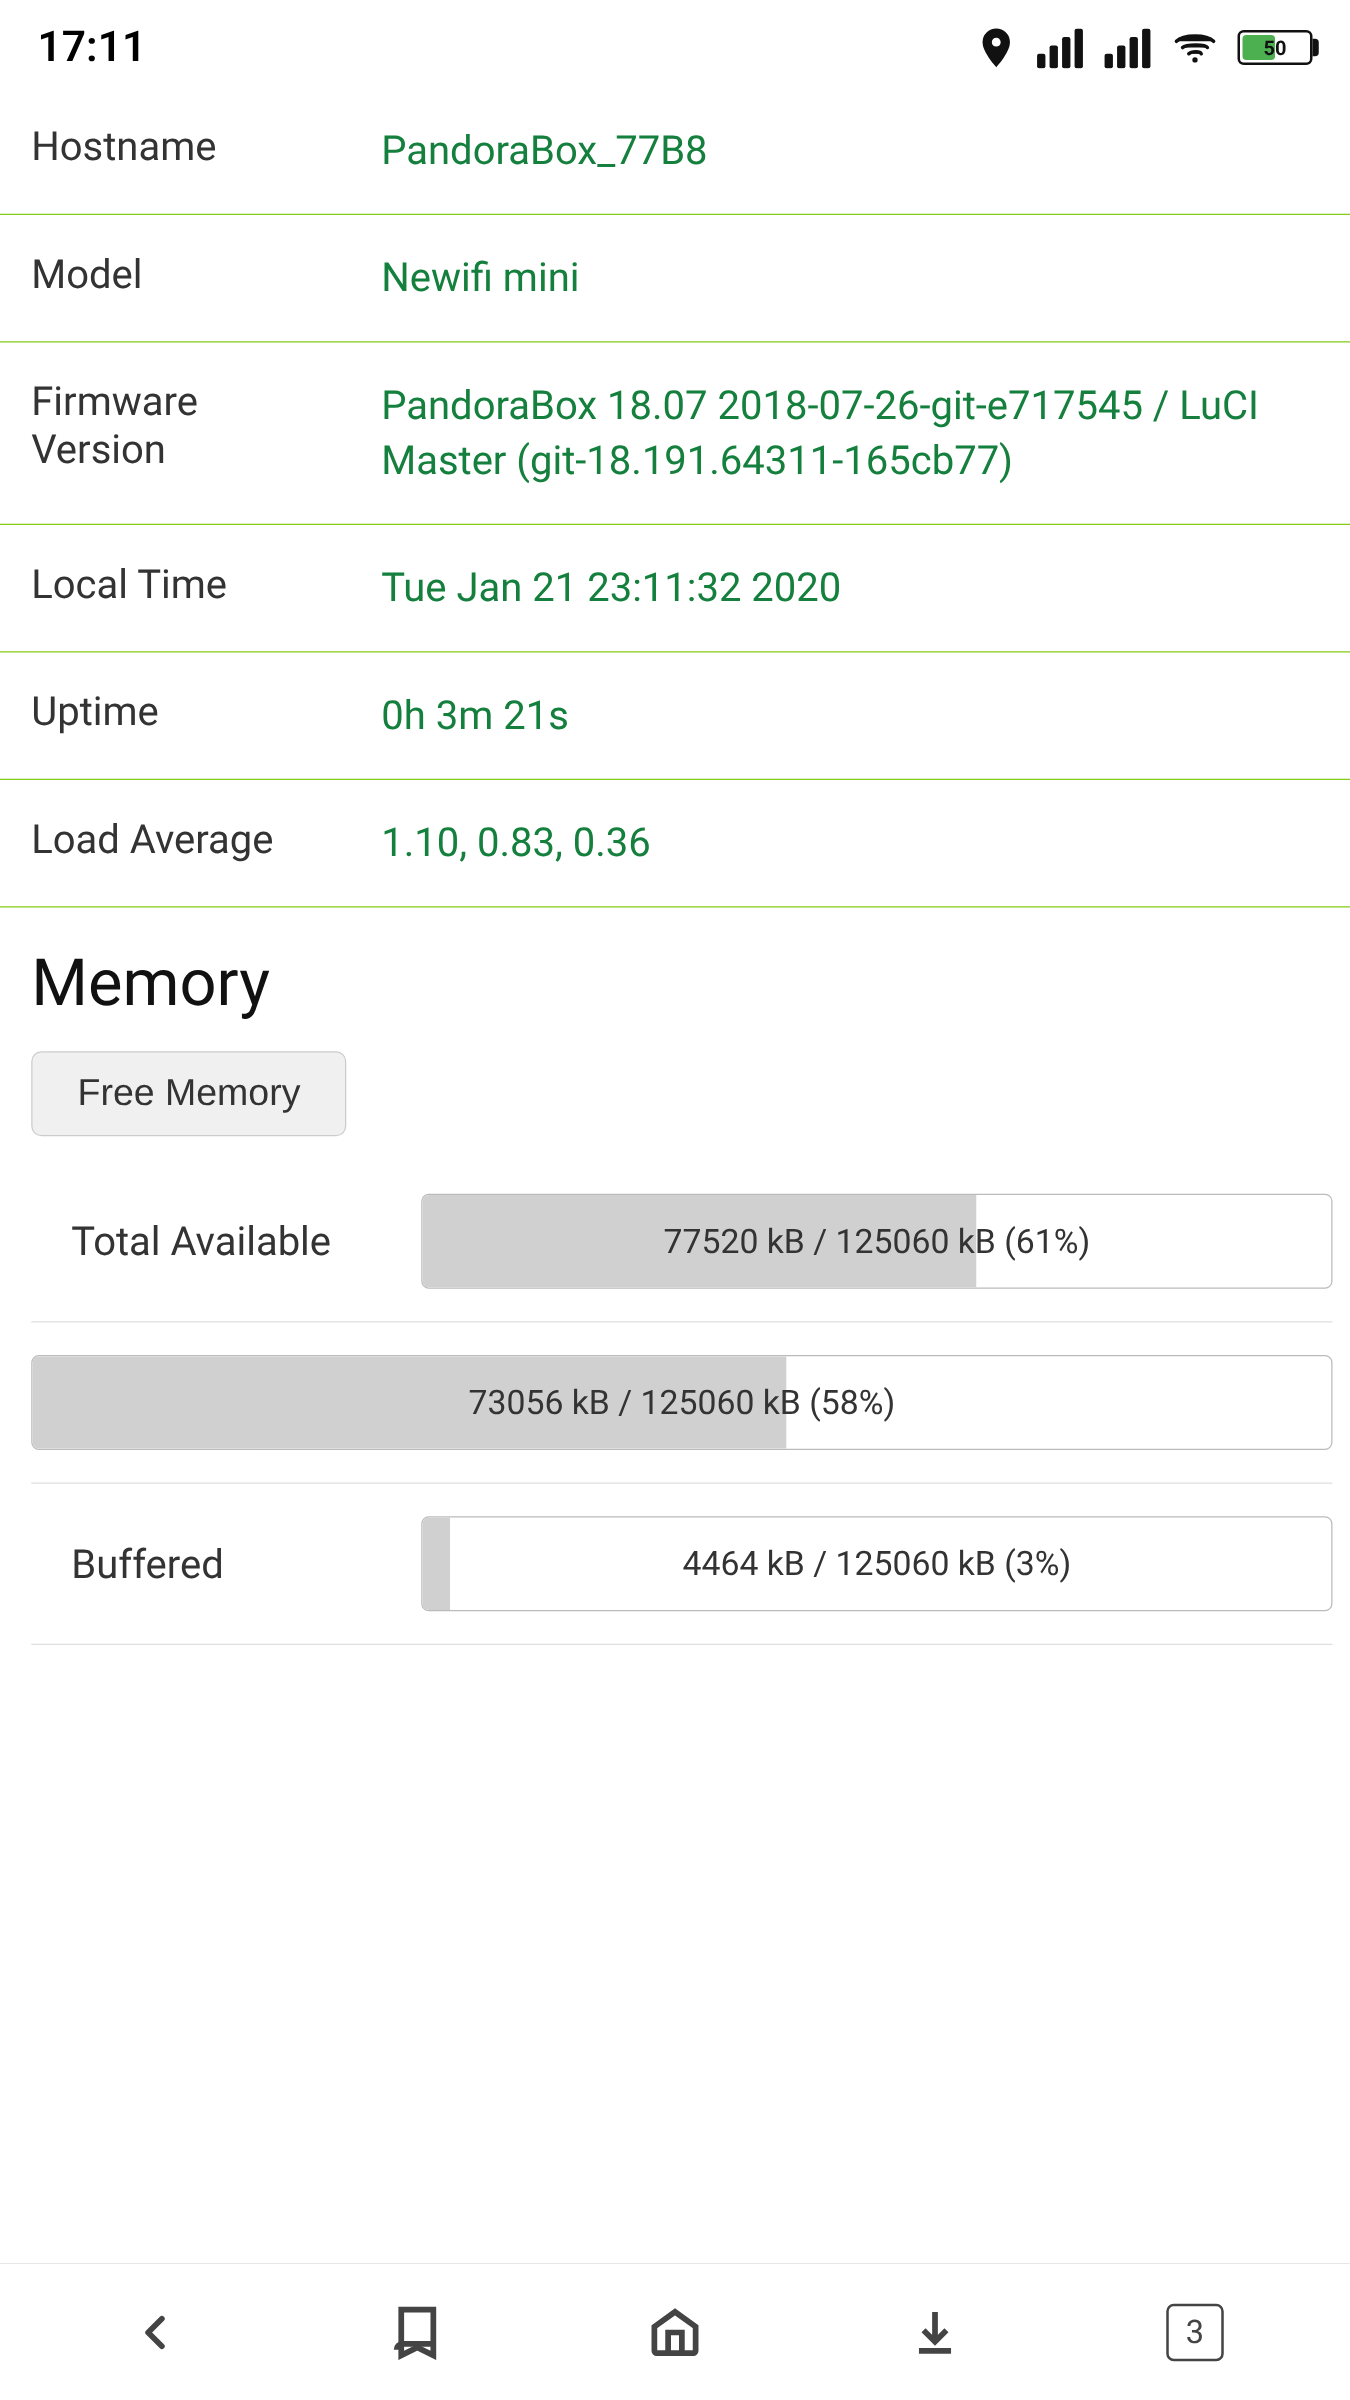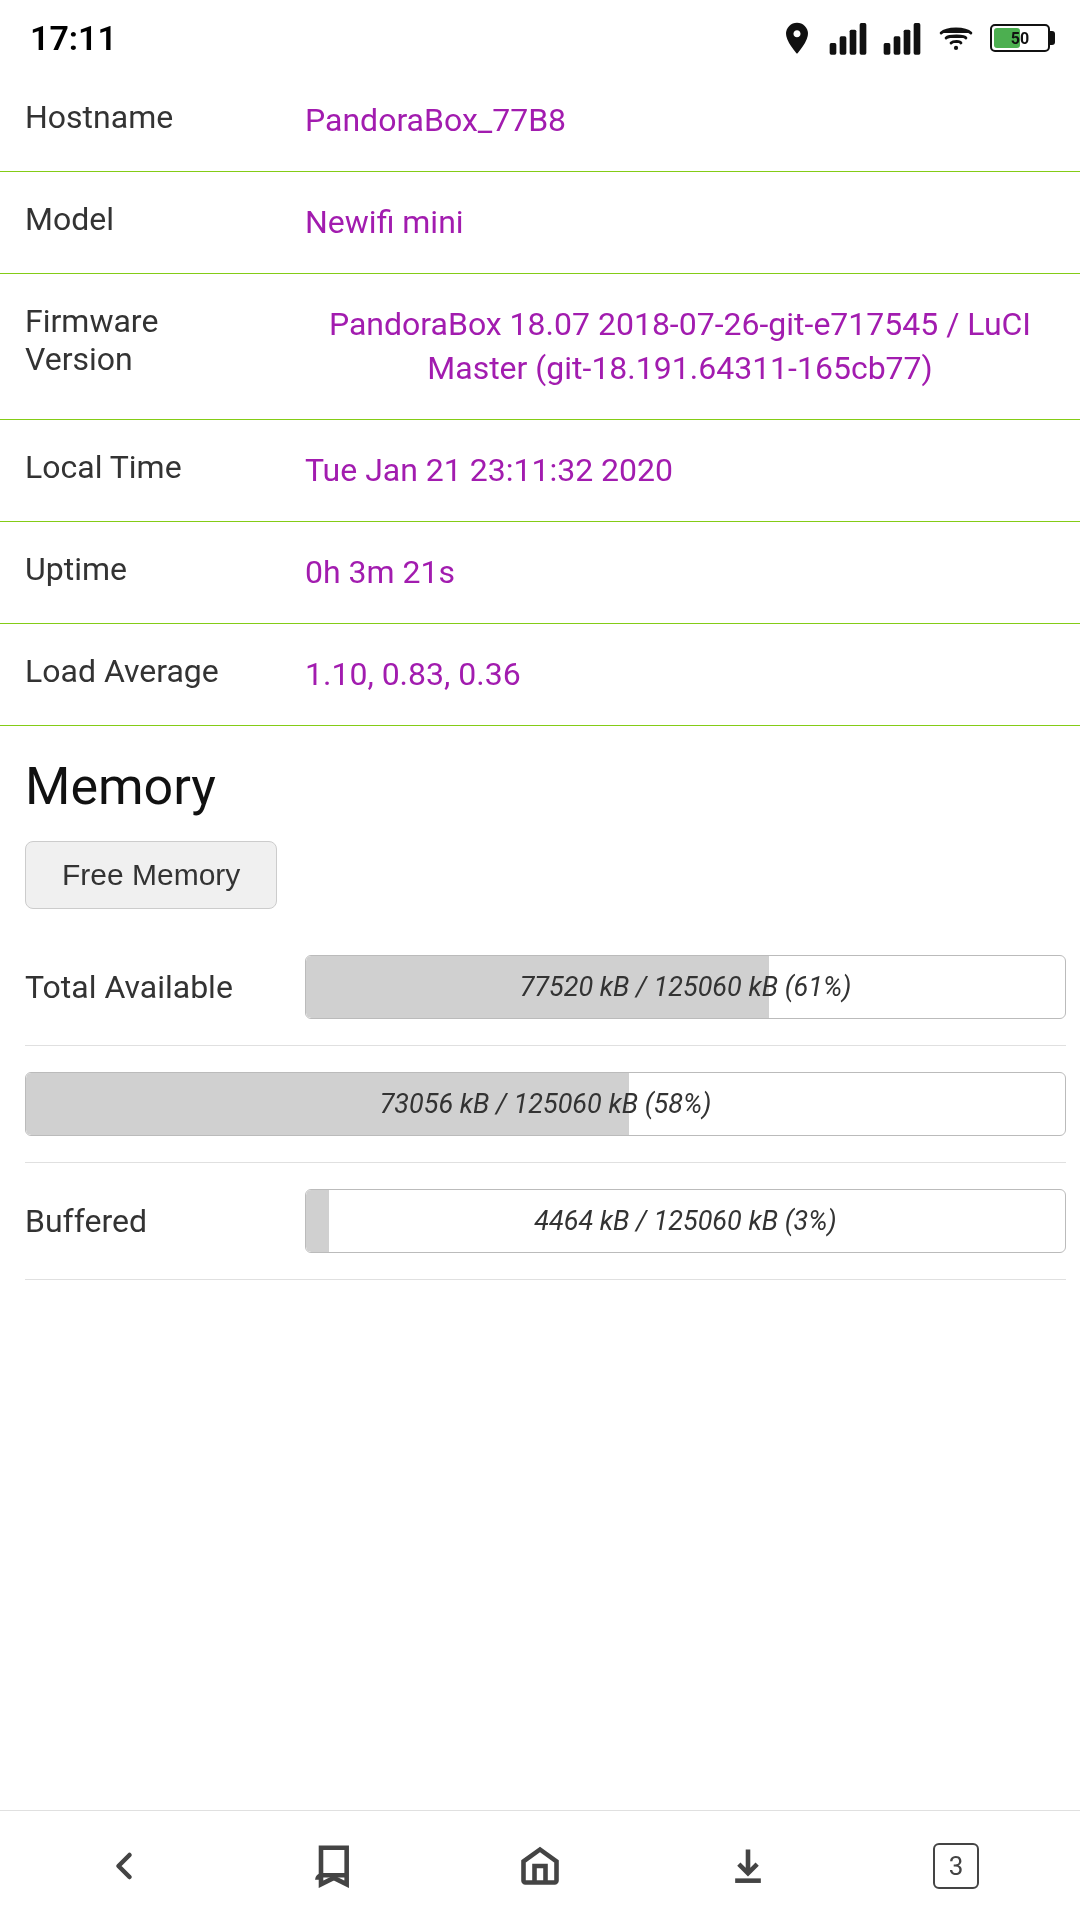--- a/index.html
+++ b/index.html
@@ -93,24 +93,23 @@
 
     .info-label {
       min-width: 280px;
       color: #333;
       font-size: 32px;
       padding-right: 20px;
       flex-shrink: 0;
     }
 
     .info-value {
-      color: #a21caf;
+      color: #15803d;
       font-size: 32px;
       line-height: 1.4;
-      text-align: center;
     }
 
     
     .memory-section {
       padding: 30px 14px 0 25px;
     }
 
     .memory-title {
       font-size: 52px;
       font-weight: 400;
@@ -139,35 +138,35 @@
       align-items: center;
       padding: 26px 0 26px 0;
       border-bottom: 1px solid #e0e0e0;
     }
 
     .memory-label {
       min-width: 280px;
       color: #333;
       font-size: 32px;
       flex-shrink: 0;
+      margin-left: 32px;
     }
 
     .memory-bar-container {
       flex: 1;
       position: relative;
     }
 
     .memory-bar-outer {
       border: 1px solid #bbb;
       border-radius: 6px;
-      height: 64px;
+      height: 76px;
       background: #fff;
       overflow: hidden;
       position: relative;
-      font-style: italic;
     }
 
     .memory-bar-fill {
       height: 100%;
       background: #d0d0d0;
       border-radius: 5px 0 0 5px;
     }
 
     .memory-bar-text {
       position: absolute;

